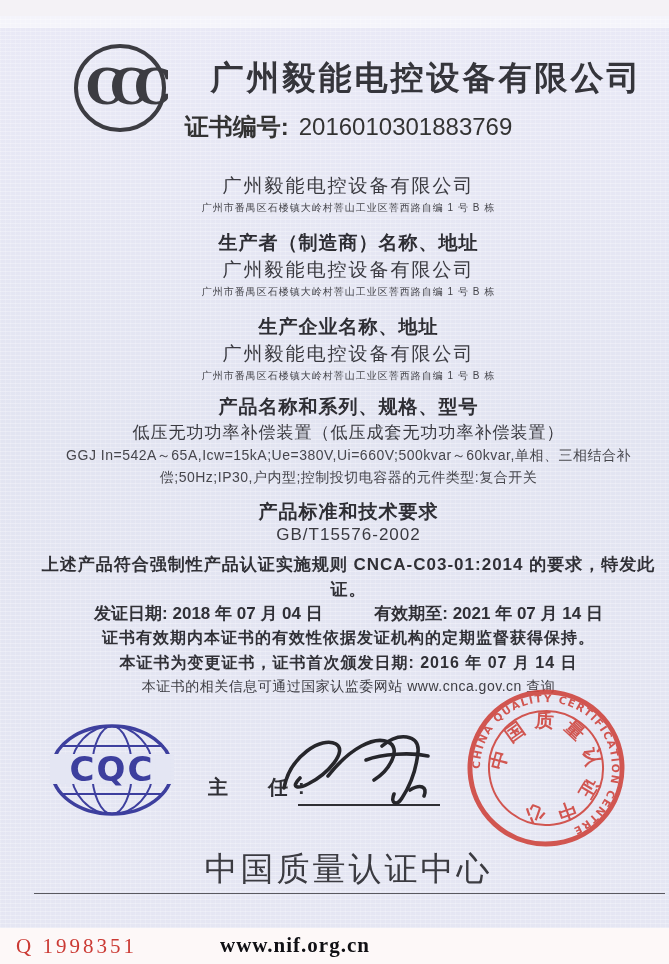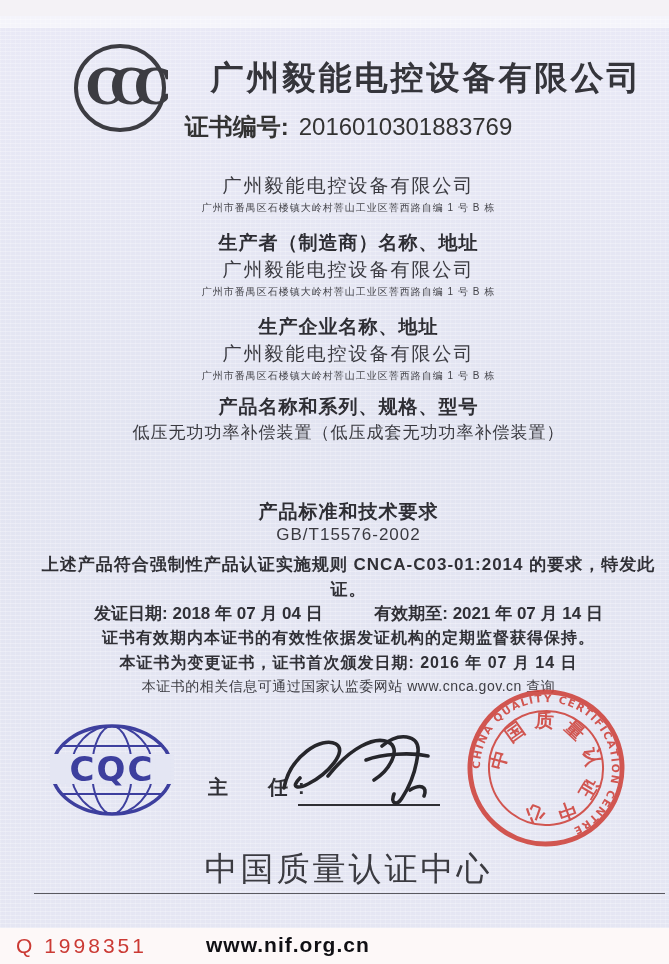--- a/index.html
+++ b/index.html
@@ -57,26 +57,26 @@
     position:absolute;top:885px;left:34px;right:32px;
     display:flex;justify-content:space-between;align-items:baseline;
     font-size:11.5px;color:#44444a;
   }
   .bottom-strip{
     position:absolute;left:0;top:928px;width:669px;height:36px;
     background:#fdf8f8;
   }
   .serial{
     position:absolute;left:16px;top:6px;
-    font-family:Liberation Sans, sans-serif;
+    font-family:Liberation Serif, serif;
     font-size:21px;color:#cb3a34;letter-spacing:3px;
   }
   .nif-url{
-    position:absolute;left:206px;top:5px;
-    font-family:Liberation Sans, sans-serif;
+    position:absolute;left:220px;top:5px;
+    font-family:Liberation Serif, serif;
     font-weight:bold;font-size:21px;color:#101014;letter-spacing:1px;
   }
 </style>
 </head>
 <body>
 
 <div class="page">
   <div class="cert">
 
     <svg class="ccc-logo" viewBox="0 0 96 92">
@@ -96,20 +96,21 @@
     <div class="abs h-sec" style="top:214px">生产者（制造商）名称、地址</div>
     <div class="abs t-company" style="top:241px">广州毅能电控设备有限公司</div>
     <div class="abs t-addr" style="top:269px">广州市番禺区石楼镇大岭村菩山工业区菩西路自编 1 号 B 栋</div>
 
     <div class="abs h-sec" style="top:298px">生产企业名称、地址</div>
     <div class="abs t-company" style="top:325px">广州毅能电控设备有限公司</div>
     <div class="abs t-addr" style="top:353px">广州市番禺区石楼镇大岭村菩山工业区菩西路自编 1 号 B 栋</div>
 
     <div class="abs t-product" style="top:405px">低压无功功率补偿装置（低压成套无功功率补偿装置）</div>
     <div class="abs h-sec" style="top:378px">产品名称和系列、规格、型号</div>
+    <div class="abs t-spec" style="top:429px">GGJ In=542A～65A,Icw=15kA;Ue=380V,Ui=660V;500kvar～60kvar,单相、三相结合补偿;50Hz;IP30,户内型;控制投切电容器的元件类型:复合开关</div>
 
     <div class="abs h-sec" style="top:483px">产品标准和技术要求</div>
     <div class="abs t-std" style="top:509px">GB/T15576-2002</div>
 
     <div class="abs t-statement" style="top:537px">上述产品符合强制性产品认证实施规则 CNCA-C03-01:2014 的要求，特发此证。</div>
 
     <div class="abs t-dates" style="top:586px">
       <span>发证日期:</span>
       <span>2018 年 07 月 04 日</span>
       <span class="gap"></span>

